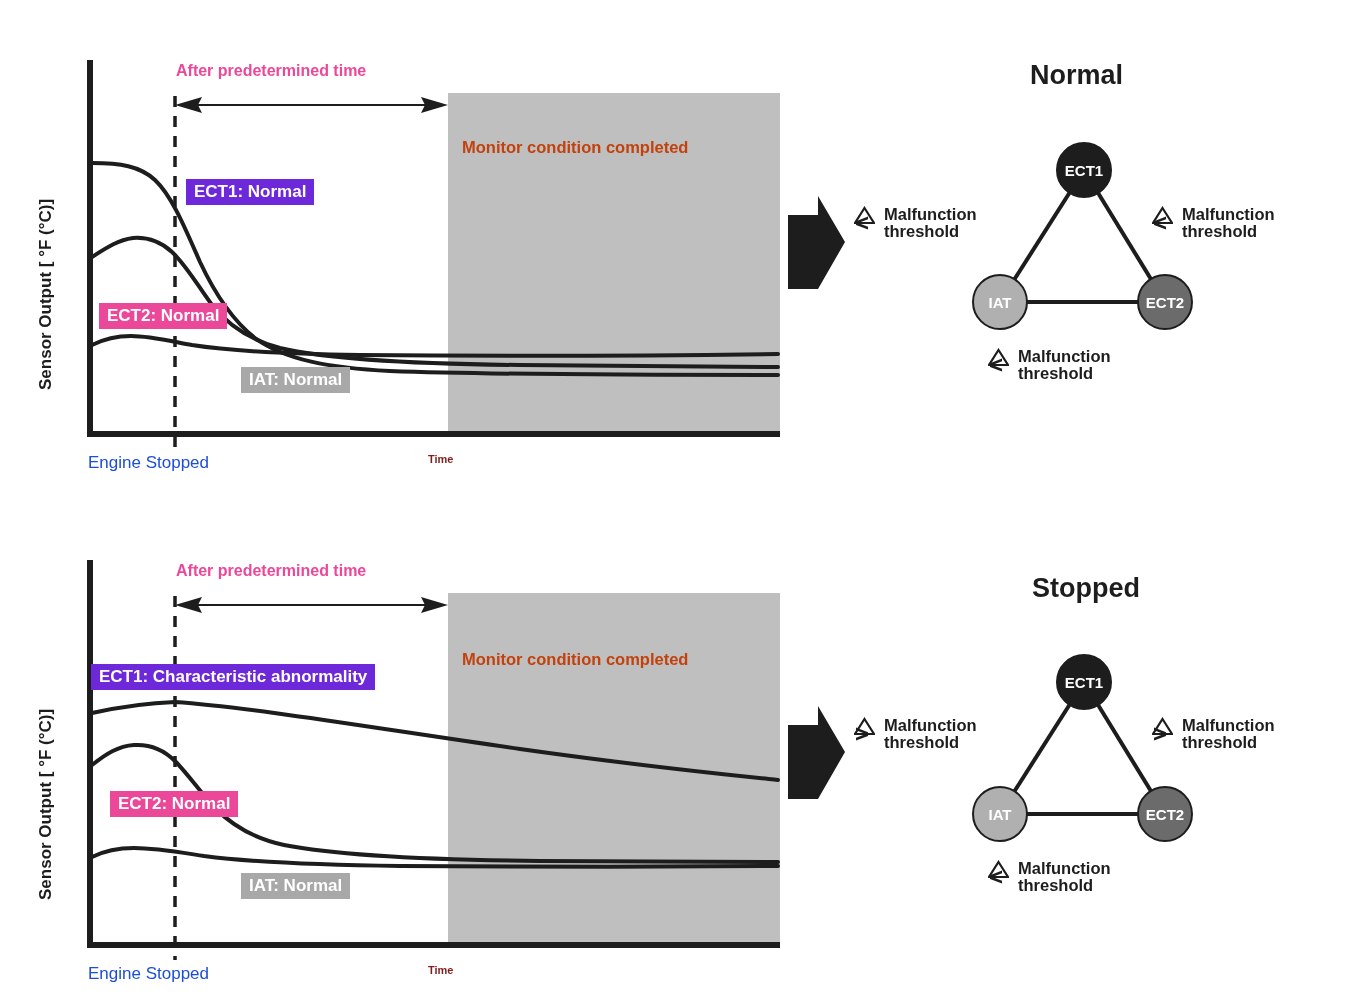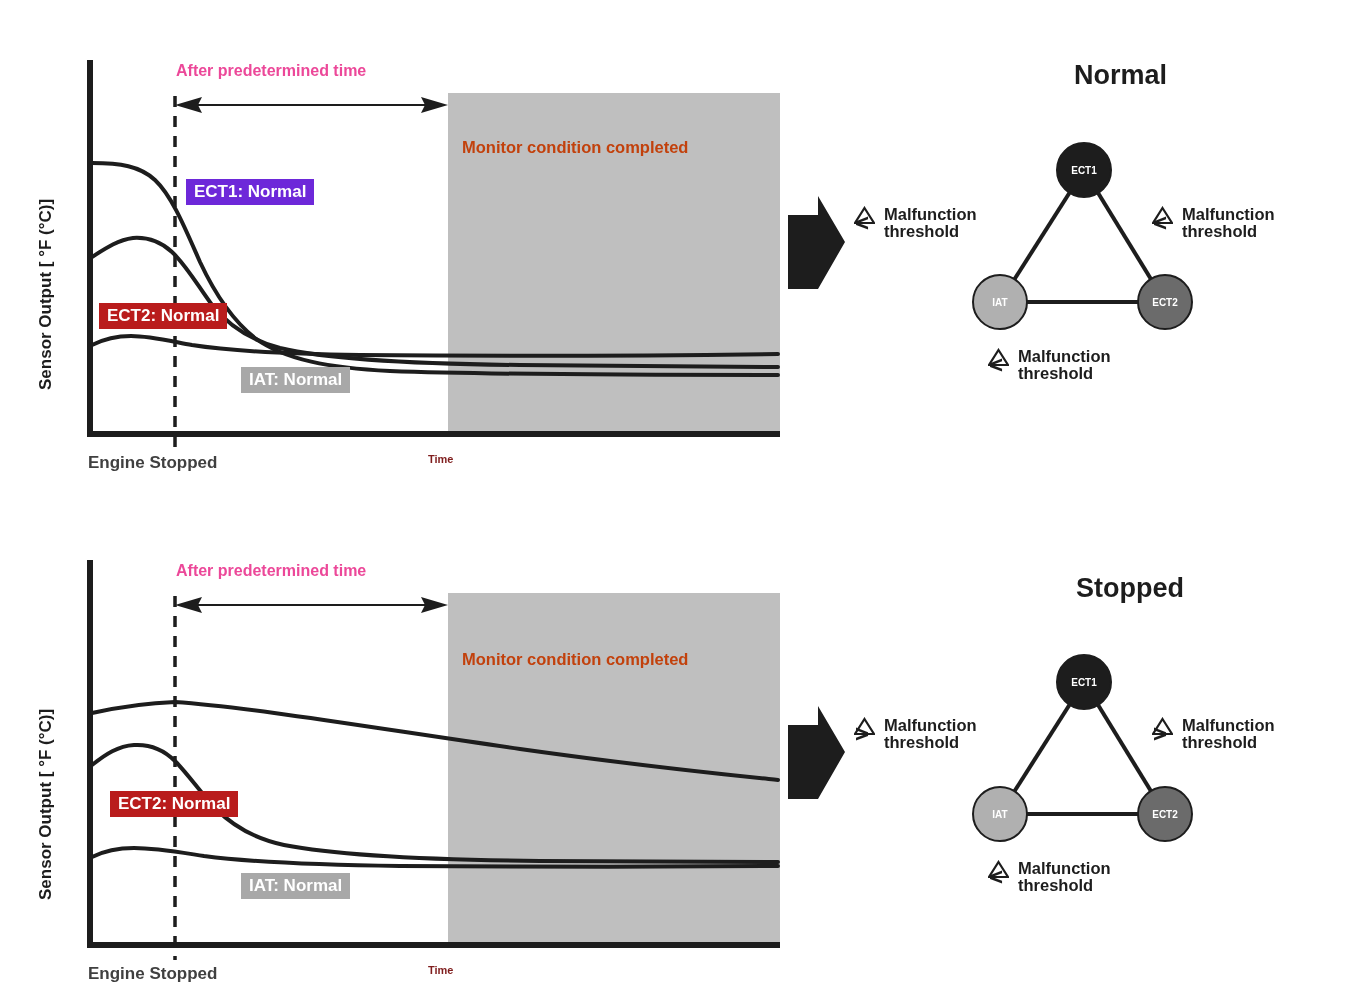--- a/index.html
+++ b/index.html
@@ -46,22 +46,22 @@
   .axis-label-x {
     position: absolute;
     font-size: 11px;
     font-weight: bold;
     color: #7f1d1d;
     white-space: nowrap;
   }
   .tick-caption {
     position: absolute;
     font-size: 17px;
-    font-weight: bold;
-    color: #404040;
+    font-weight: normal;
+    color: #1d4ed8;
     white-space: nowrap;
   }
   .annot-title {
     position: absolute;
     font-size: 16px;
     font-weight: bold;
     color: #ec4899;
     white-space: nowrap;
   }
   .monitor-text {
@@ -76,43 +76,42 @@
   .series-tag {
     position: absolute;
     font-size: 17px;
     font-weight: bold;
     color: #ffffff;
     white-space: nowrap;
     padding: 4px 8px 5px 8px;
     line-height: 1;
   }
   .tag-ect1 { background: #6d28d9; }
-  .tag-ect2 { background: #b91c1c; }
+  .tag-ect2 { background: #ec4899; }
   .tag-iat  { background: #a8a8a8; margin-left: 40px; }
 
   
   .diagram {
     position: absolute;
     left: 780px;
     top: 0;
     width: 586px;
     height: 500px;
   }
   .diagram svg { position: absolute; left: 0; top: 0; }
   .diagram-title {
     position: absolute;
     font-size: 27px;
     font-weight: bold;
     color: #1d1d1d;
     white-space: nowrap;
-    margin-left: 44px;
   }
   .node-label {
     position: absolute;
-    font-size: 10px;
+    font-size: 15px;
     font-weight: bold;
     color: #ffffff;
     white-space: nowrap;
     transform: translate(-50%, -50%);
   }
   .thr {
     position: absolute;
     white-space: nowrap;
     display: flex;
     align-items: center;
@@ -254,20 +253,21 @@
       <path d="M 92 357 C 104 351 118 348 134 348 C 156 348 178 352 204 356
                C 250 362 320 365 400 366 C 510 367 660 367 778 366" stroke="#1d1d1d" stroke-width="4" fill="none" stroke-linecap="round"></path>
     </svg>
 
     <div class="axis-label-y" style="left:36px; top:400px;">Sensor Output [ °F (°C)]</div>
 
     <div class="annot-title" style="left:176px; top:62px;">After predetermined time</div>
 
     <div class="monitor-text" style="left:462px; top:150px;">Monitor condition completed</div>
 
+    <div class="series-tag tag-ect1" style="left:91px; top:164px;">ECT1: Characteristic abnormality</div>
     <div class="series-tag tag-ect2" style="left:110px; top:291px;">ECT2: Normal</div>
     <div class="series-tag tag-iat" style="left:201px; top:373px;">IAT: Normal</div>
 
     <div class="tick-caption" style="left:88px; top:464px;">Engine Stopped</div>
     <div class="axis-label-x" style="left:428px; top:464px;">Time</div>
   </div>
 
   <div class="diagram">
     <svg width="586" height="500">
       <polygon points="8,225 38,225 38,206 65,252 38,299 8,299" fill="#1d1d1d"></polygon>

